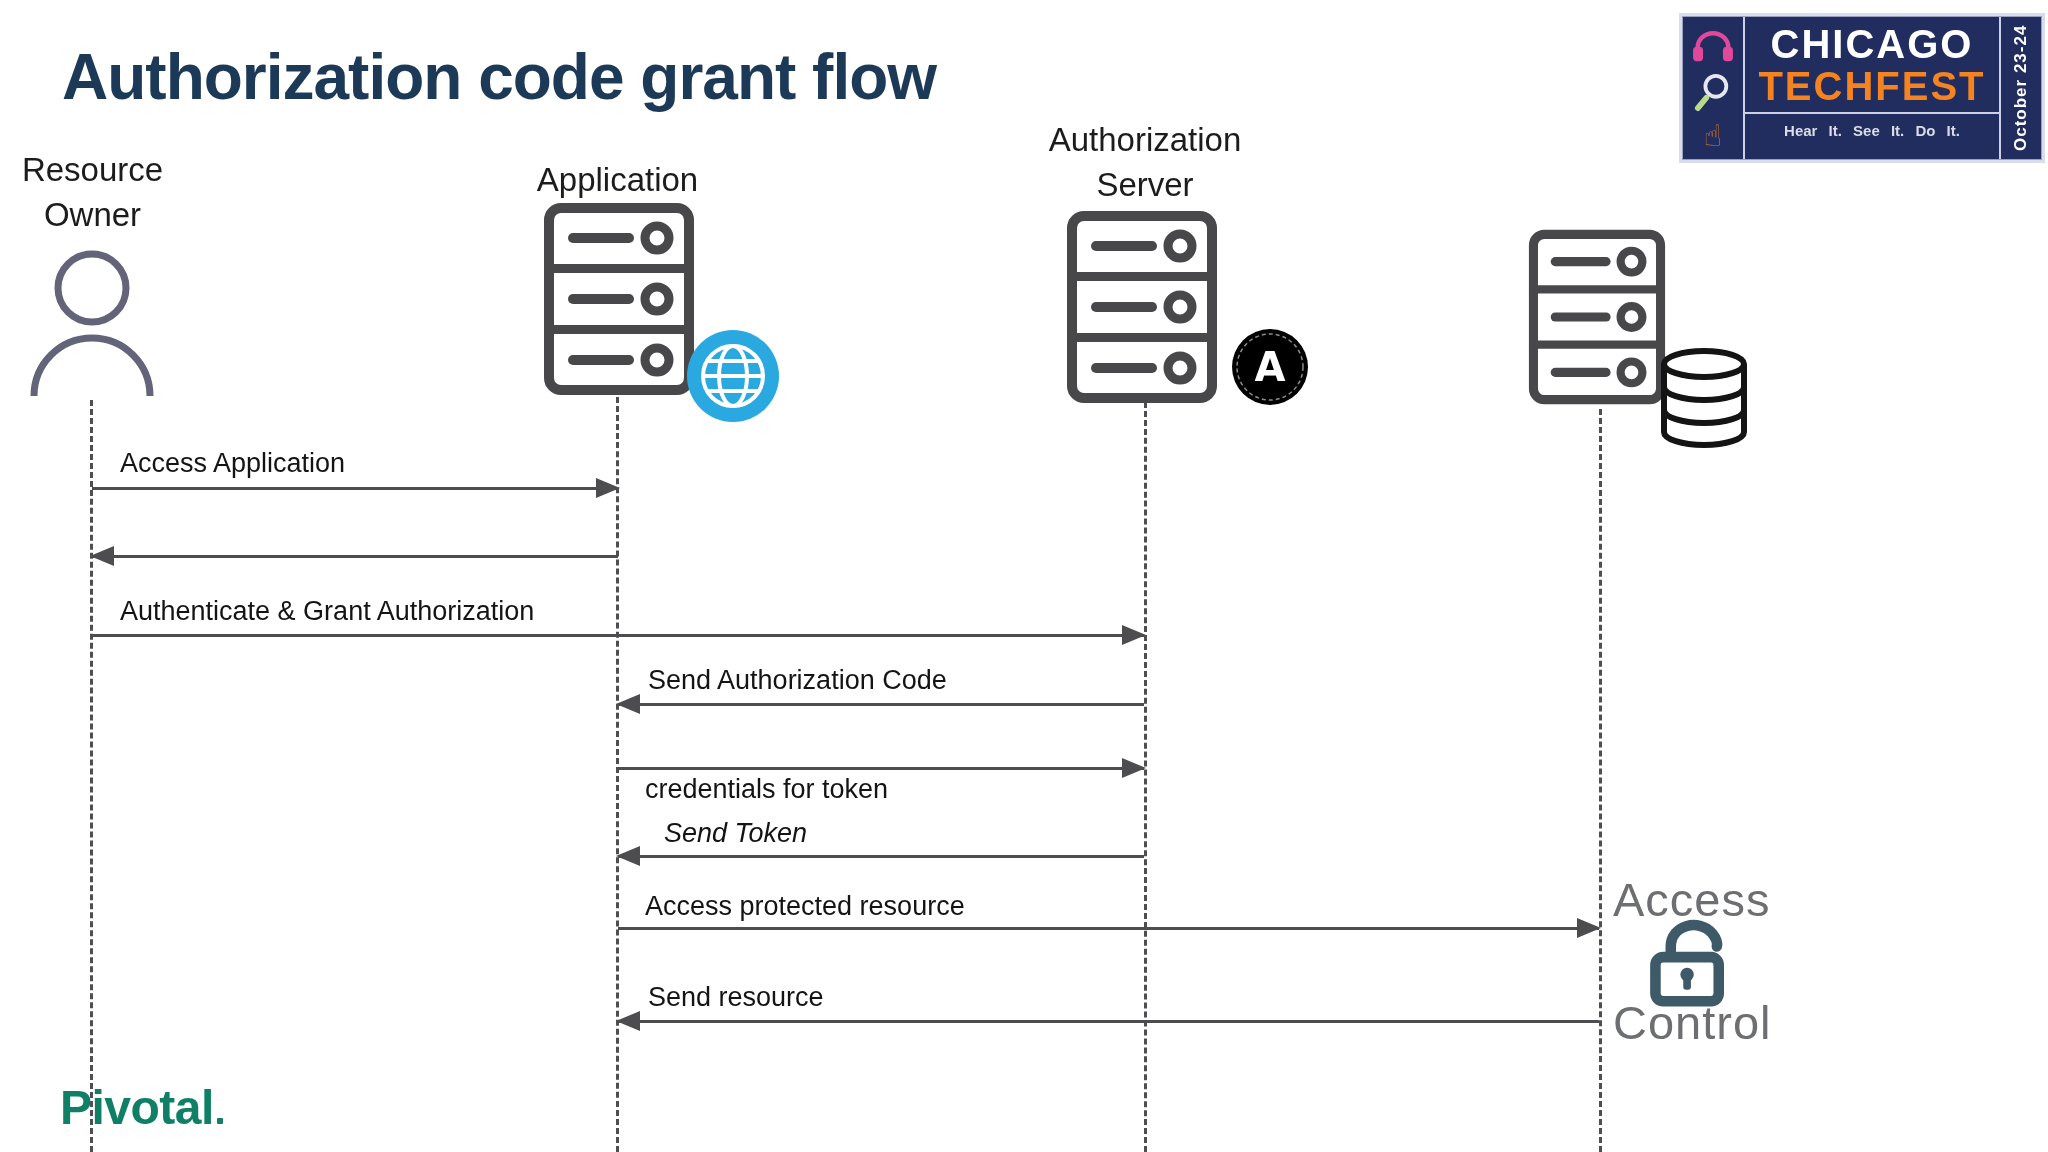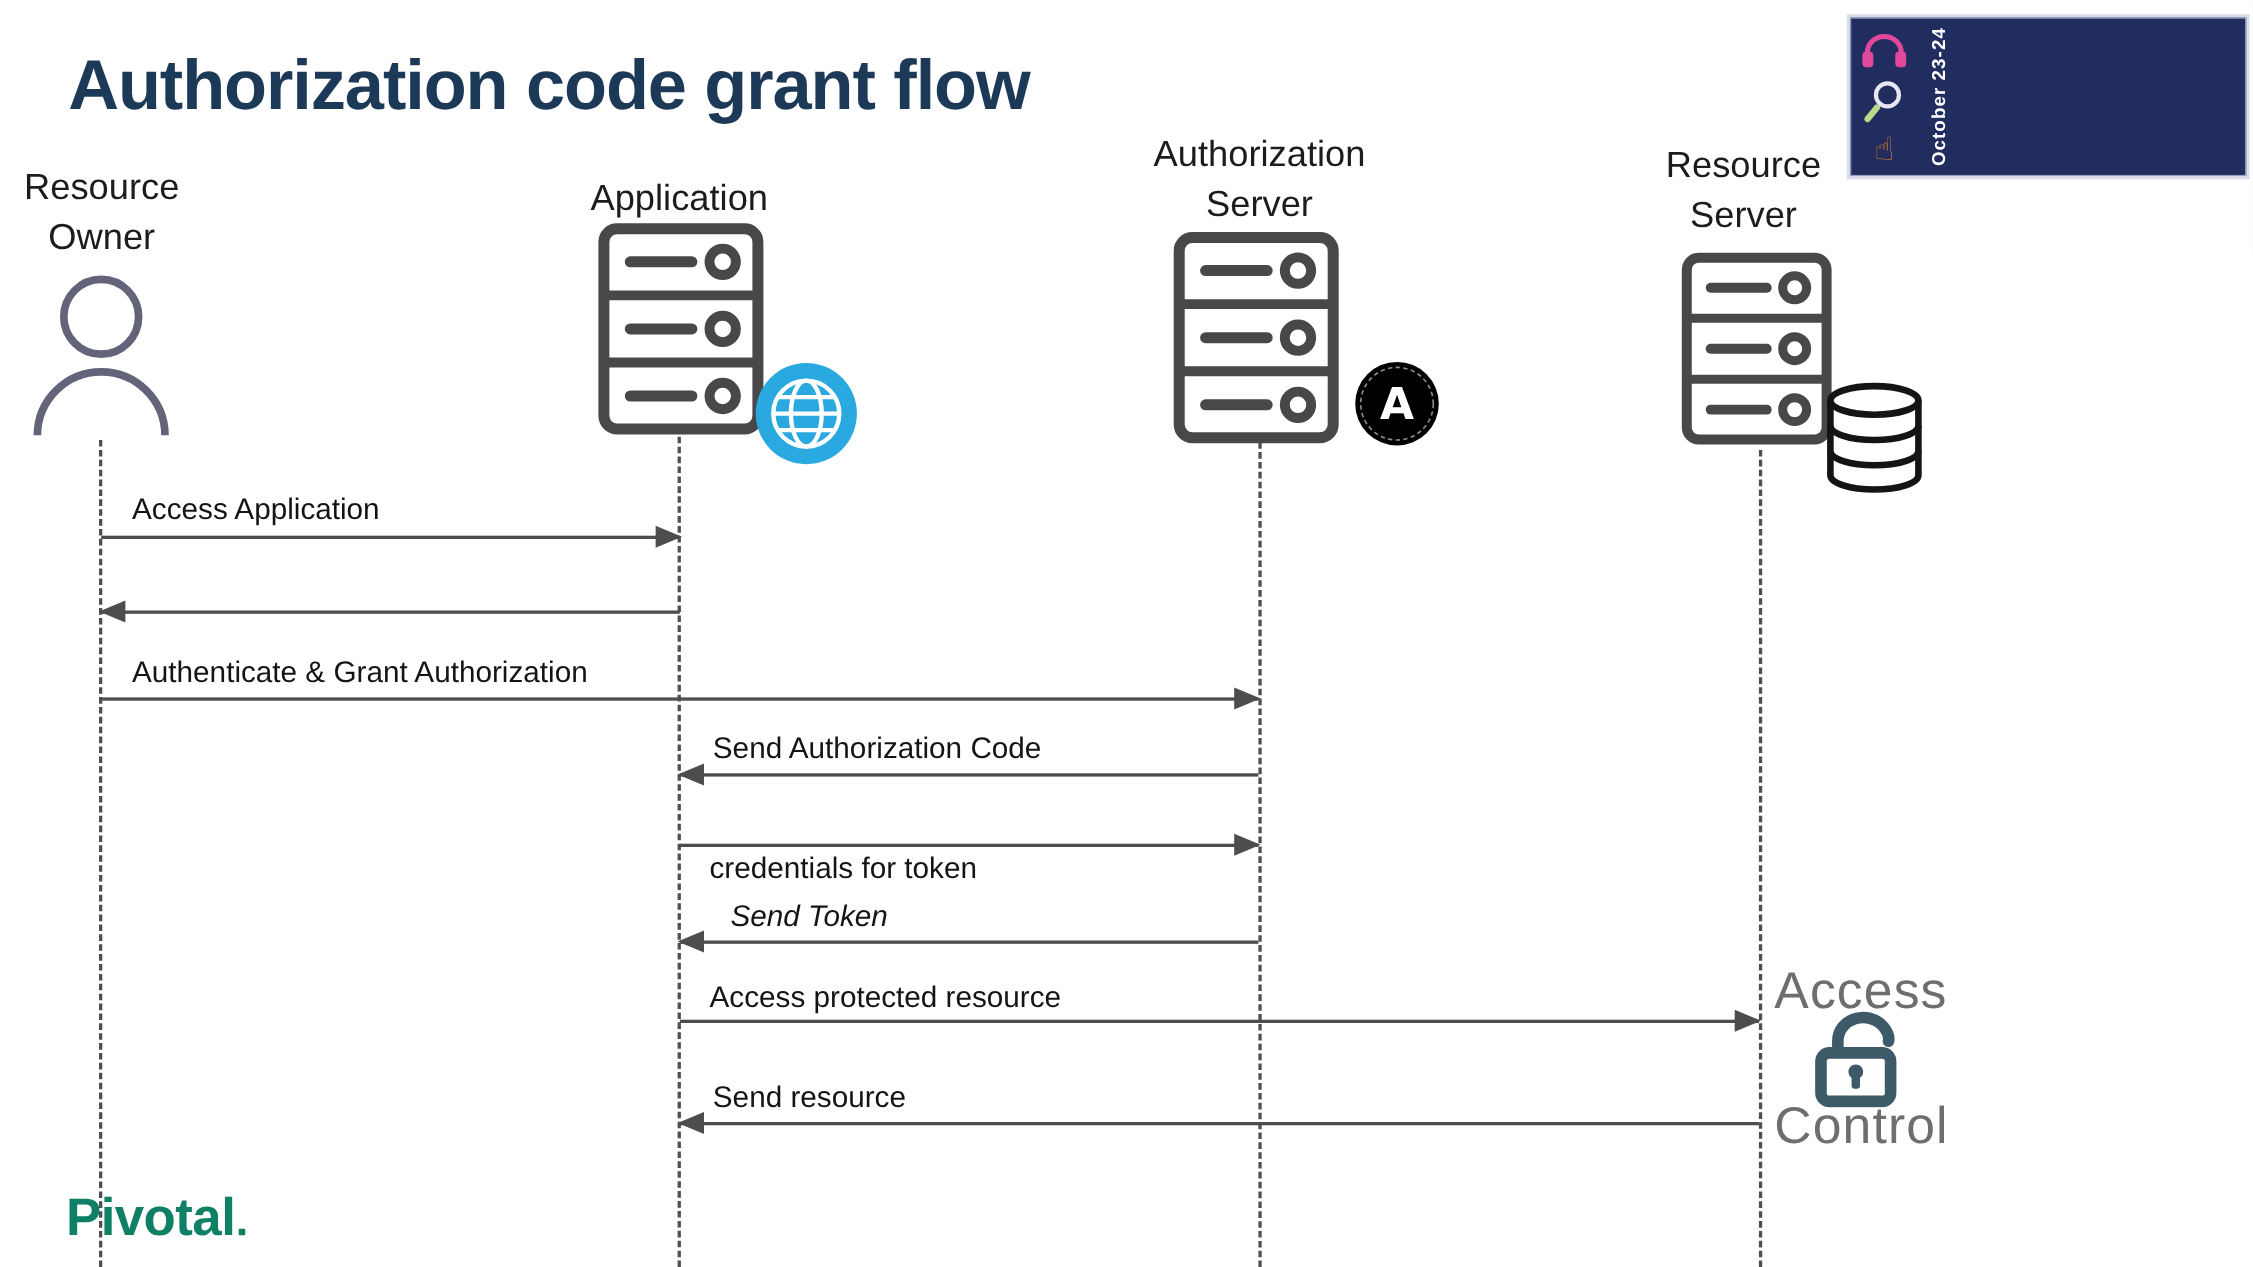--- a/index.html
+++ b/index.html
@@ -76,20 +76,26 @@
           <path d="M7 30 v-5 a17 16 0 0 1 34 0 v5" fill="none" stroke="#e0489c" stroke-width="5"></path>
           <rect x="2" y="24" width="11" height="16" rx="4" fill="#e0489c"></rect>
           <rect x="35" y="24" width="11" height="16" rx="4" fill="#e0489c"></rect>
         </svg>
         <svg viewBox="0 0 40 42" width="38" height="40">
           <line x1="13" y1="27" x2="4" y2="38" stroke="#b9d98b" stroke-width="6" stroke-linecap="round"></line>
           <circle cx="23" cy="15" r="11" fill="none" stroke="#e6e6f0" stroke-width="4"></circle>
         </svg>
         <span class="hand-glyph">☝</span>
       </div>
+      <div class="badge-mid">
+        <div class="badge-city">CHICAGO</div>
+        <div class="badge-event">TECHFEST</div>
+        <div class="badge-rule"></div>
+        <div class="badge-tagline">Hear It. See It. Do It.</div>
+      </div>
       <div class="badge-dates">October 23-24</div>
     </div>
   </div>
 
   <div class="lifeline" style="left:90px; top:400px; height:752px;"></div>
   <div class="lifeline" style="left:616px; top:397px; height:755px;"></div>
   <div class="lifeline" style="left:1144px; top:402px; height:750px;"></div>
   <div class="lifeline" style="left:1599px; top:409px; height:743px;"></div>
 
   <div class="actor-label" style="left:5px; top:148px; width:175px;">Resource Owner</div>
@@ -130,21 +136,20 @@
     <circle cx="114" cy="97" r="12" fill="#ffffff" stroke="#48484b" stroke-width="9"></circle>
     <line x1="30" y1="158" x2="86" y2="158" stroke="#48484b" stroke-width="10" stroke-linecap="round"></line>
     <circle cx="114" cy="158" r="12" fill="#ffffff" stroke="#48484b" stroke-width="9"></circle>
   </svg>
   <svg class="icon-abs" style="left:1230px; top:327px;" viewBox="0 0 80 80" width="80" height="80">
     <circle cx="40" cy="40" r="38" fill="#000000"></circle>
     <circle cx="40" cy="40" r="33" fill="none" stroke="#ffffff" stroke-width="1.5" stroke-dasharray="4 3" opacity="0.55"></circle>
     <text x="40" y="54" text-anchor="middle" font-size="40" font-weight="bold" fill="#ffffff" font-family="DejaVu Sans, sans-serif">A</text>
   </svg>
 
-  <div class="actor-label" style="left:1480px; top:128px; width:210px;">Resource Server</div>
   <svg class="icon-abs" style="left:1528px; top:226px;" viewBox="0 0 152 194" width="138" height="182">
     <rect x="6" y="6" width="140" height="182" rx="12" fill="#ffffff" stroke="#48484b" stroke-width="10"></rect>
     <line x1="6" y1="66.5" x2="146" y2="66.5" stroke="#48484b" stroke-width="9"></line>
     <line x1="6" y1="127.5" x2="146" y2="127.5" stroke="#48484b" stroke-width="9"></line>
     <line x1="30" y1="36" x2="86" y2="36" stroke="#48484b" stroke-width="10" stroke-linecap="round"></line>
     <circle cx="114" cy="36" r="12" fill="#ffffff" stroke="#48484b" stroke-width="9"></circle>
     <line x1="30" y1="97" x2="86" y2="97" stroke="#48484b" stroke-width="10" stroke-linecap="round"></line>
     <circle cx="114" cy="97" r="12" fill="#ffffff" stroke="#48484b" stroke-width="9"></circle>
     <line x1="30" y1="158" x2="86" y2="158" stroke="#48484b" stroke-width="10" stroke-linecap="round"></line>
     <circle cx="114" cy="158" r="12" fill="#ffffff" stroke="#48484b" stroke-width="9"></circle>

